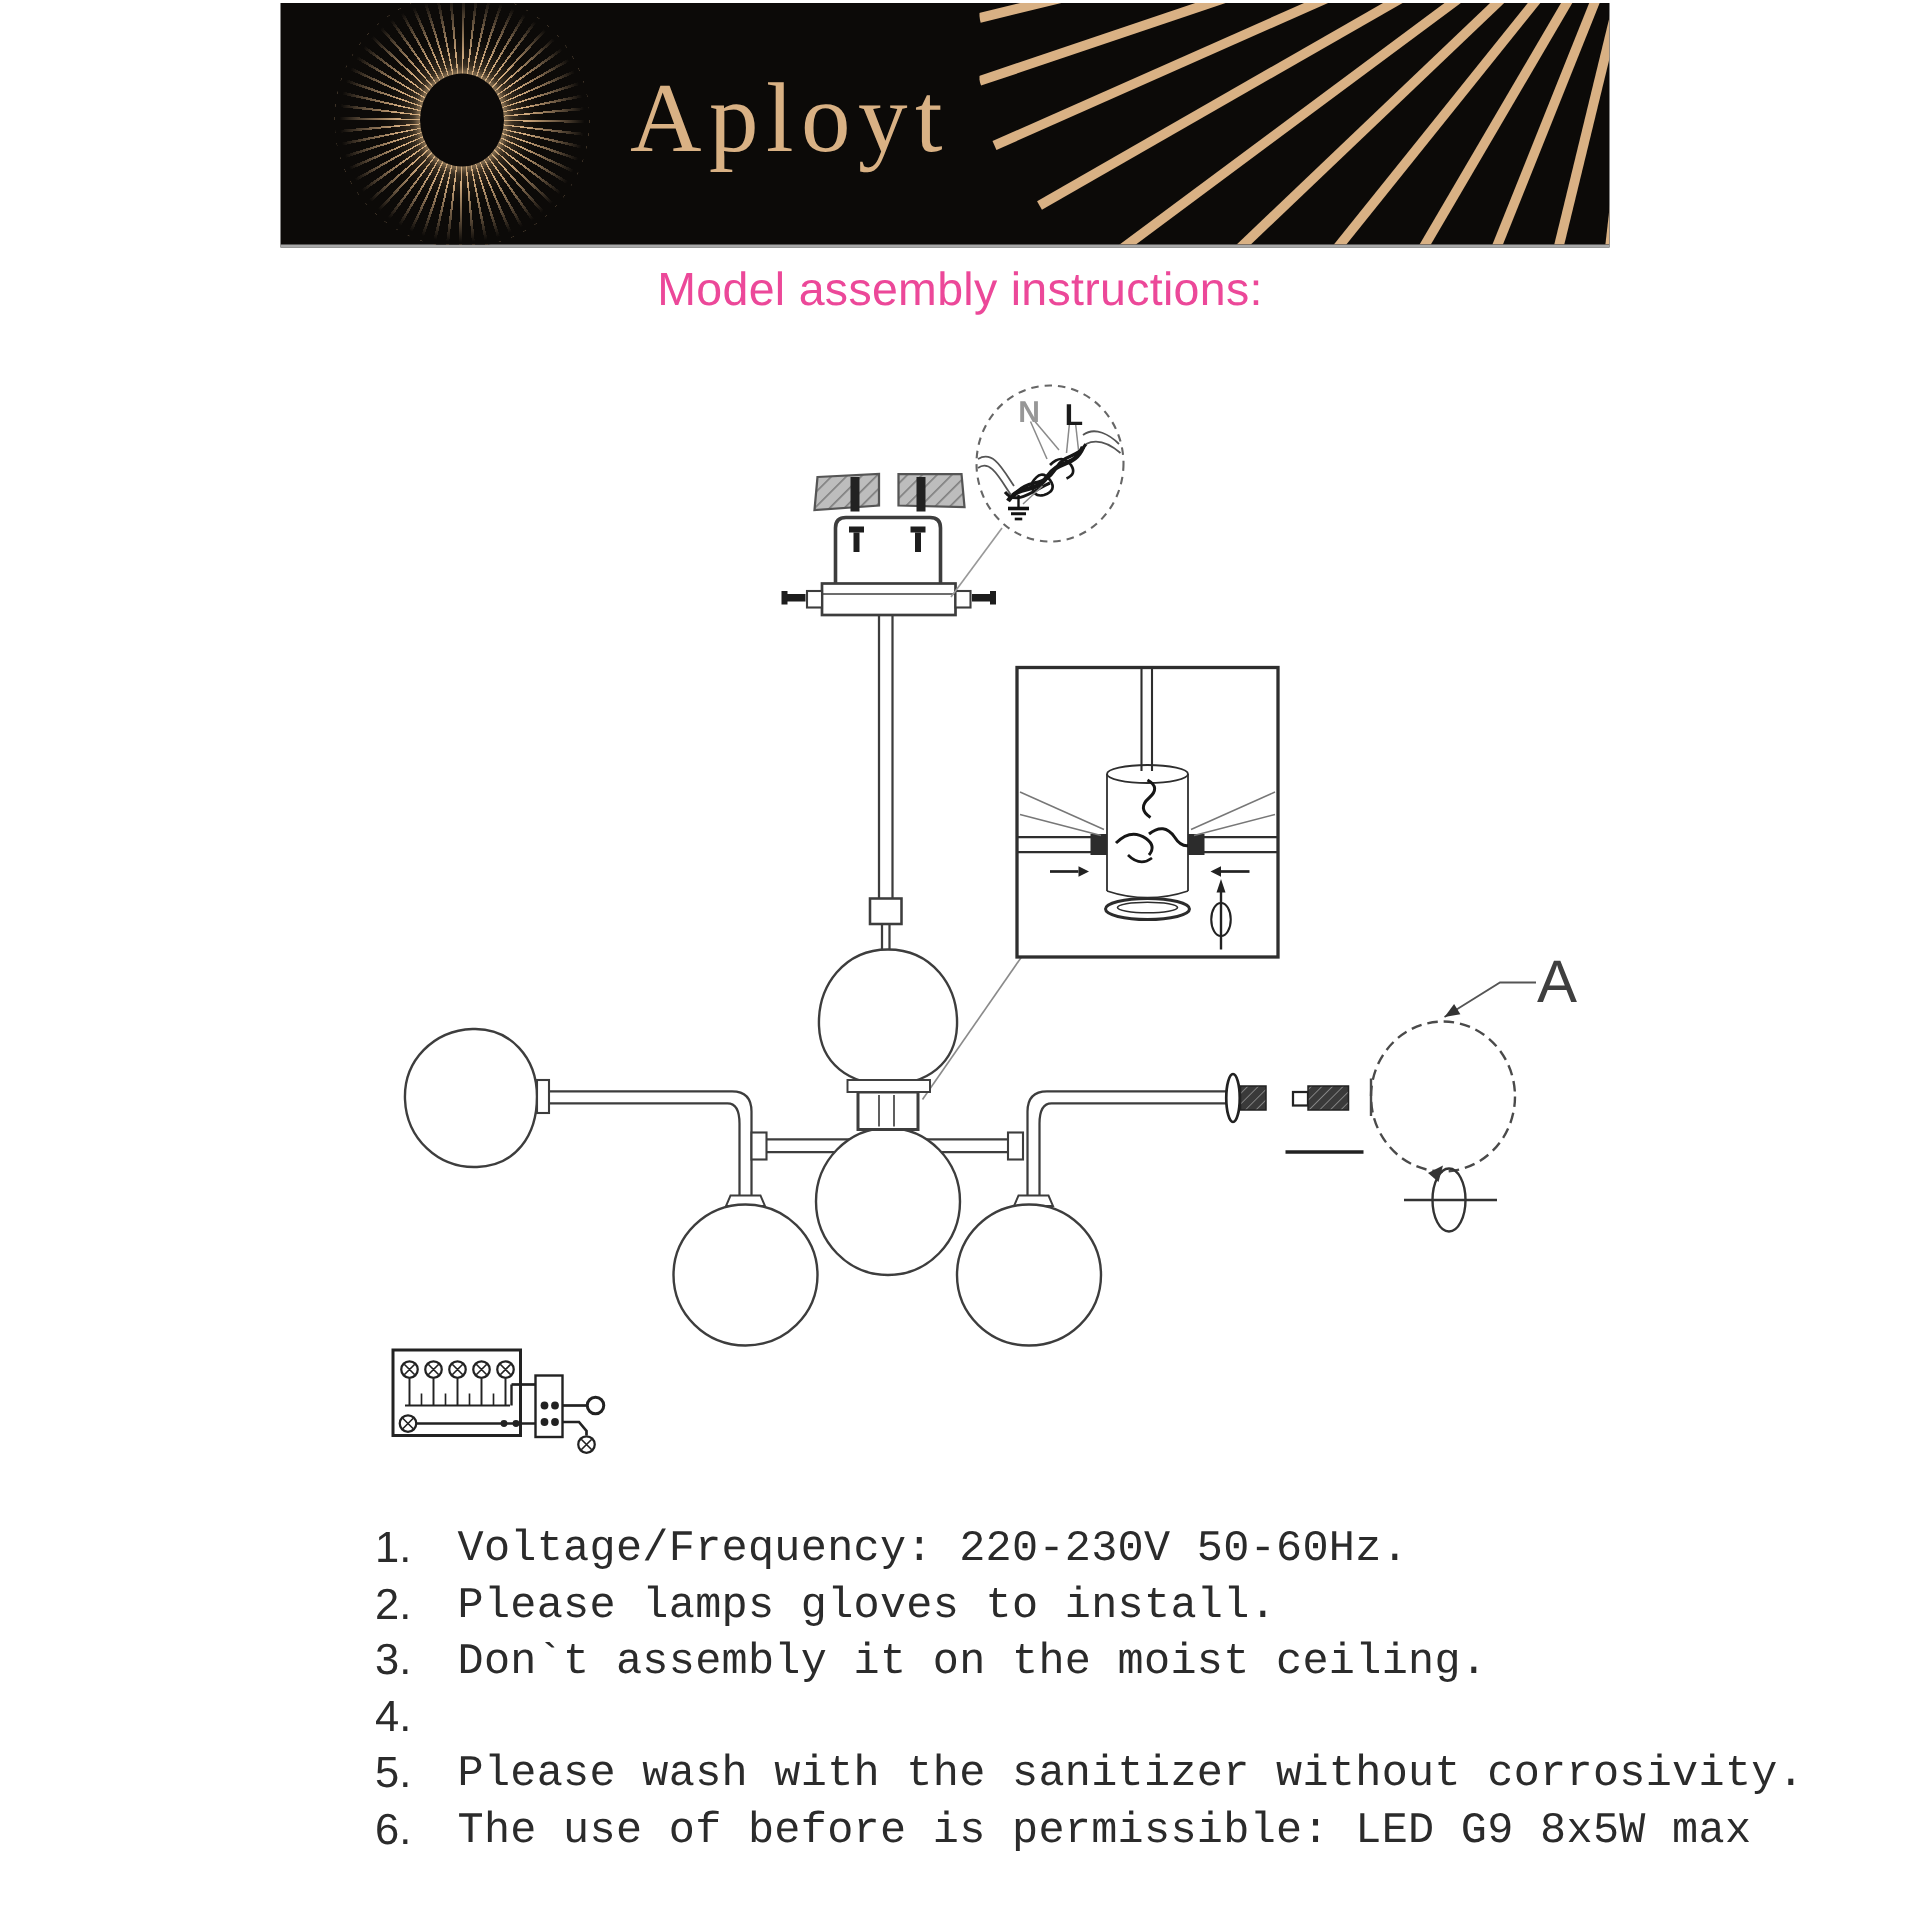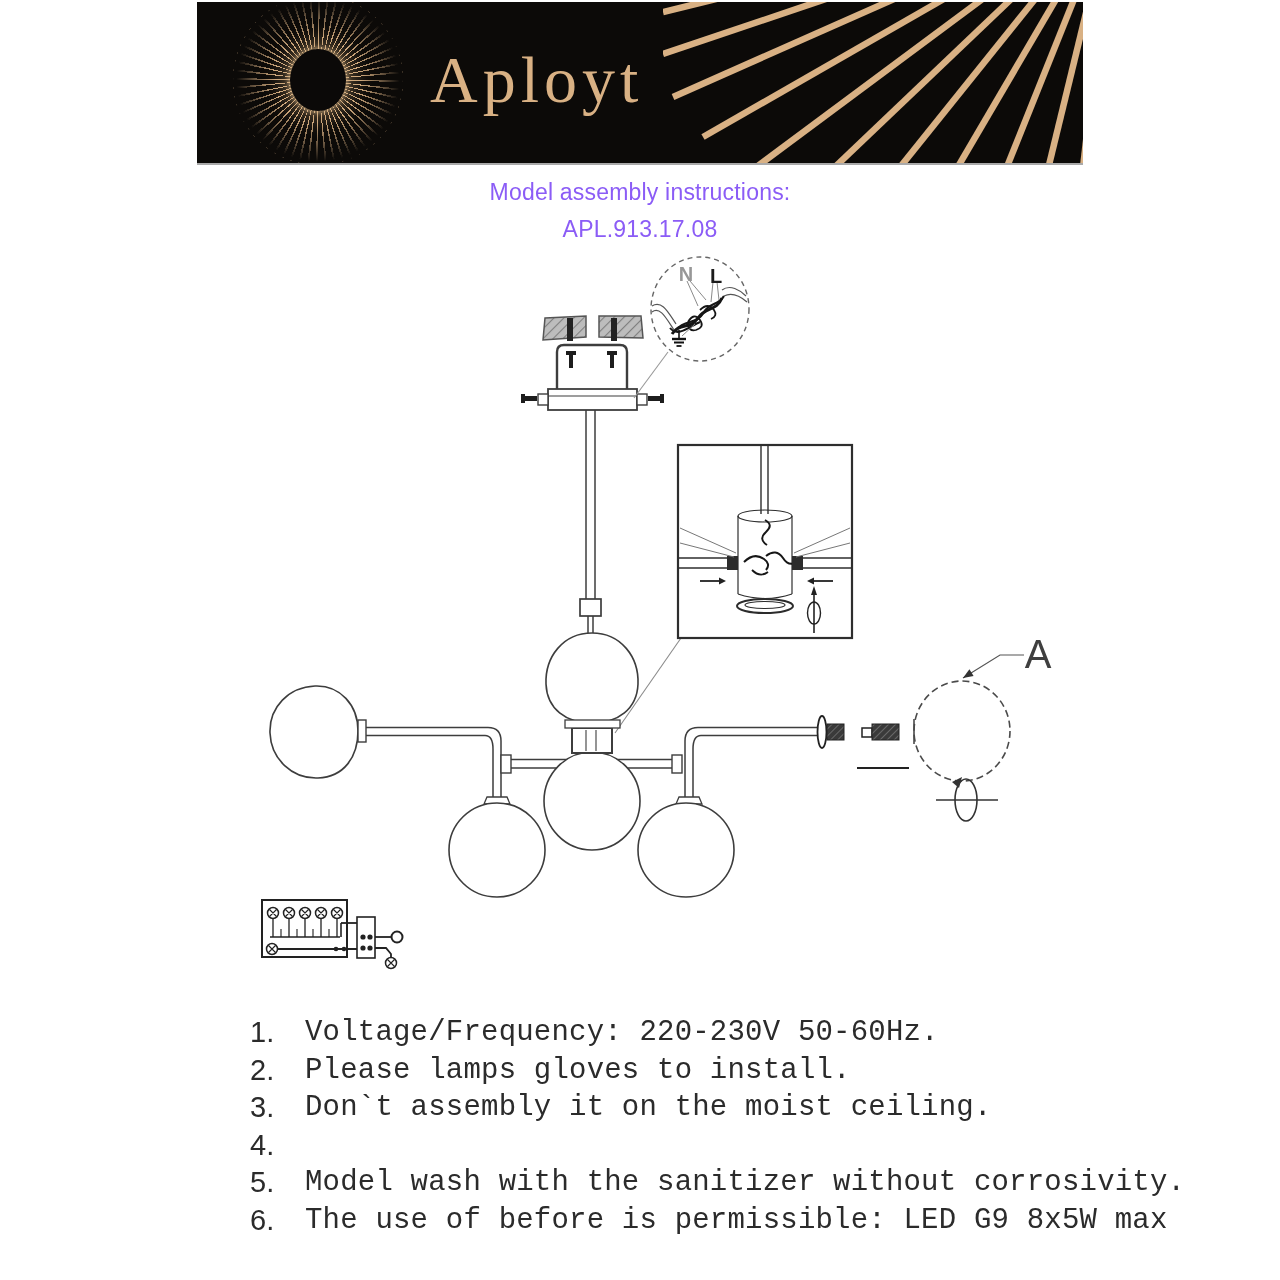--- a/index.html
+++ b/index.html
@@ -4,21 +4,21 @@
 <style>
   html,body{margin:0;padding:0;}
   body{
     width:1280px;height:1280px;background:#ffffff;
     font-family:"Liberation Sans",sans-serif;position:relative;overflow:hidden;
   }
   .page{position:absolute;inset:0;background:#fff;}
 
   
   .banner{
-    position:absolute;left:197px;top:2px;width:886px;height:161px;
+    position:absolute;left:187px;top:2px;width:886px;height:161px;
     background:#0c0a08;overflow:hidden;border-bottom:2px solid #a9a9a9;
   }
   .sunburst{
     position:absolute;left:36px;top:-7px;width:170px;height:170px;border-radius:50%;
     background:repeating-conic-gradient(from 0deg,
       rgba(217,177,132,.95) 0deg 1.4deg, rgba(217,177,132,0) 1.4deg 6deg);
   }
   .sunburst::before{
     content:"";position:absolute;inset:0;border-radius:50%;
     background:radial-gradient(closest-side, rgba(12,10,8,0) 50%,
@@ -32,21 +32,21 @@
   .brand{
     position:absolute;left:233px;top:50%;transform:translateY(-54%);
     font-family:"Liberation Serif",serif;font-size:66px;font-weight:400;
     color:#d9b184;letter-spacing:5px;white-space:nowrap;
   }
   .rays{position:absolute;right:0;top:0;width:420px;height:161px;}
 
   
   .title-block{
     position:absolute;top:174px;left:0;width:100%;text-align:center;
-    color:#8b5cf6;font-size:23px;line-height:37px;letter-spacing:.2px;
+    color:#ec4899;font-size:31px;line-height:37px;letter-spacing:.2px;
   }
 
   
   .diagram{position:absolute;left:0;top:0;width:1280px;height:1280px;}
   .diagram text{font-family:"Liberation Sans",sans-serif;}
 
   
   .instructions{
     position:absolute;left:250px;top:1014px;color:#2b2b2b;font-size:29px;
   }
@@ -256,42 +256,41 @@
         <line x1="450" y1="-100" x2="245" y2="250"></line>
         <line x1="450" y1="-100" x2="305" y2="262"></line>
         <line x1="450" y1="-100" x2="360" y2="270"></line>
         <line x1="450" y1="-100" x2="408" y2="272"></line>
       </g>
     </svg>
   </div>
 
   <div class="title-block">
     <div>Model assembly instructions:</div>
-    <div>APL.913.17.08</div>
   </div>
 
   <div class="instructions">
     <div class="instr-row">
       <span class="instr-num">1.</span>
       <span class="instr-text">Voltage/Frequency: 220-230V 50-60Hz.</span>
     </div>
     <div class="instr-row">
       <span class="instr-num">2.</span>
       <span class="instr-text">Please lamps gloves to install.</span>
     </div>
     <div class="instr-row">
       <span class="instr-num">3.</span>
       <span class="instr-text">Don`t assembly it on the moist ceiling.</span>
     </div>
     <div class="instr-row">
       <span class="instr-num">4.</span>
     </div>
     <div class="instr-row">
       <span class="instr-num">5.</span>
-      <span class="instr-text">Model wash with the sanitizer without corrosivity.</span>
+      <span class="instr-text">Please wash with the sanitizer without corrosivity.</span>
     </div>
     <div class="instr-row">
       <span class="instr-num">6.</span>
       <span class="instr-text">The use of before is permissible: LED G9 8x5W max</span>
     </div>
   </div>
 
 </div>
 
 </body></html>

